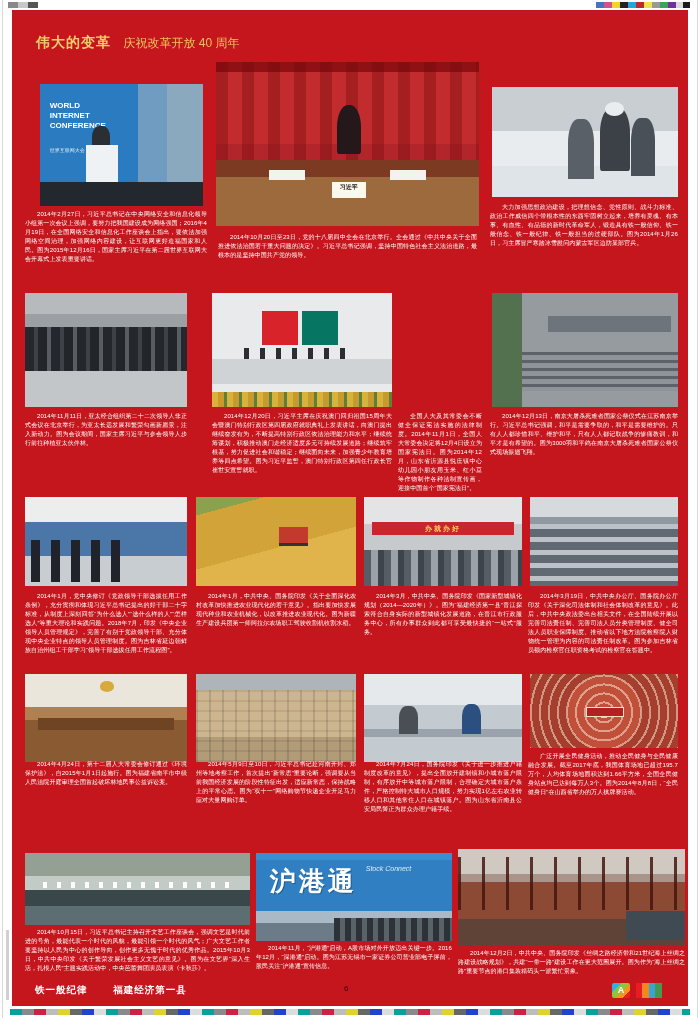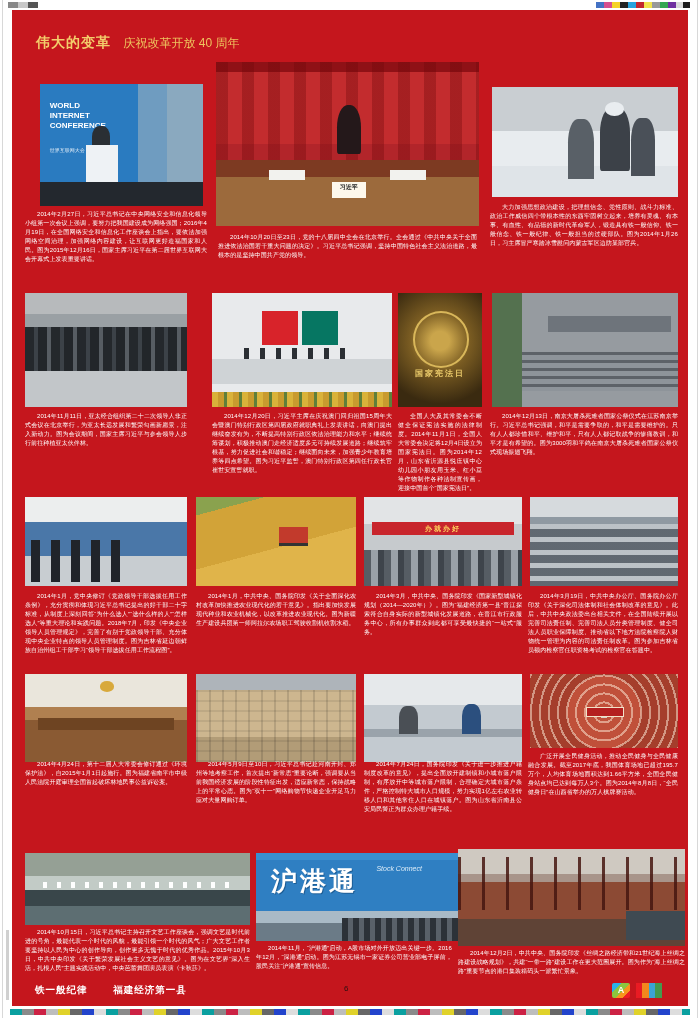--- a/index.html
+++ b/index.html
@@ -65,21 +65,21 @@
   .ph-parcels .seams{left:0;right:0;top:18%;bottom:0;background:repeating-linear-gradient(90deg,rgba(0,0,0,.12) 0 2px,rgba(0,0,0,0) 2px 13px),repeating-linear-gradient(180deg,rgba(0,0,0,.08) 0 2px,rgba(0,0,0,0) 2px 10px);}
   .ph-hukou{background:linear-gradient(180deg,#e6e9eb 0 35%,#c3cad0 35% 100%);}
   .ph-hukou .desk{left:0;right:0;top:62%;height:10%;background:#9aa3ab;}
   .ph-hukou .cop{left:62%;top:34%;width:12%;height:34%;background:#2b4f7e;border-radius:40% 40% 0 0;}
   .ph-hukou .civ{left:22%;top:36%;width:12%;height:32%;background:#4a4f55;border-radius:40% 40% 0 0;}
   .ph-fitness{background:radial-gradient(circle at 50% 52%,#d8d2c6 0 7%,#c0503a 7% 44%,#a53e2c 44% 100%);}
   .ph-fitness .rings{left:0;right:0;top:0;bottom:0;background:repeating-radial-gradient(circle at 50% 52%,rgba(255,240,220,.5) 0 2px,rgba(0,0,0,0) 2px 9px);}
   .ph-fitness .ban{left:38%;top:44%;width:24%;height:12%;background:#b41f1f;border:1px solid #f2e2c8;}
   .ph-ballet{background:linear-gradient(180deg,#95a095 0 32%,#c2cbc6 32% 52%,#39464a 52% 74%,#5d6e72 74% 100%);}
   .ph-ballet .dancers{left:8%;right:8%;top:40%;height:9%;background:repeating-linear-gradient(90deg,#fff 0 4px,rgba(0,0,0,0) 4px 14px);}
-  .ph-hgt{background:linear-gradient(180deg,#3a8fd0 0 8%,#2f7fc2 8% 66%,#a9bac6 66% 80%,#6b7b87 80% 100%);padding-left:19px;}
+  .ph-hgt{background:linear-gradient(180deg,#3a8fd0 0 8%,#2f7fc2 8% 66%,#a9bac6 66% 80%,#6b7b87 80% 100%);}
   .ph-hgt .big{left:7%;top:12%;color:#fff;font-weight:bold;font-size:26px;letter-spacing:3px;text-shadow:1px 1px 0 rgba(0,40,80,.4);}
   .ph-hgt .en{left:56%;top:14%;color:#dcecf8;font-size:7px;font-style:italic;}
   .ph-hgt .crowd{left:40%;right:0;bottom:0;height:26%;background:repeating-linear-gradient(90deg,#2c3238 0 6px,#596169 6px 11px);}
   .ph-port{background:linear-gradient(180deg,#cfc9c1 0 26%,#a8948a 26% 34%,#8c4a34 34% 72%,#5f4336 72% 100%);}
   .ph-port .cranes{left:0;right:0;top:8%;height:55%;background:repeating-linear-gradient(90deg,rgba(70,22,16,.85) 0 3px,rgba(0,0,0,0) 3px 24px);}
   .ph-port .ship{right:0;bottom:6%;width:26%;height:30%;background:#3f4a52;}
   
   .foot{position:absolute;left:35px;top:984px;color:#ffffff;font-weight:bold;font-size:9.5px;letter-spacing:1px;}
   .foot span{margin-right:22px;}
   .pageno{position:absolute;left:344px;top:984px;color:#2a0f10;font-size:8px;}
@@ -148,24 +148,20 @@
 
   <div class="ph ph-macau" style="left:212px;top:293px;width:180px;height:114px">
     <div class="flagc"></div>
     <div class="flagm"></div>
     <div class="figs"></div>
     <div class="stage"></div>
     <div class="flw"></div>
   </div>
   <div class="cap" style="left:212px;top:412px;width:180px">2014年12月20日，习近平主席在庆祝澳门回归祖国15周年大会暨澳门特别行政区第四届政府就职典礼上发表讲话，向澳门提出继续奋发有为，不断提高特别行政区依法治理能力和水平；继续统筹谋划，积极推动澳门走经济适度多元可持续发展道路；继续筑牢根基，努力促进社会和谐稳定；继续面向未来，加强青少年教育培养等四点希望。图为习近平监誓，澳门特别行政区第四任行政长官崔世安宣誓就职。</div>
 
-  <div class="ph ph-constitution" style="left:398px;top:293px;width:84px;height:114px">
-    <div class="ring"></div>
-    <div class="t">国家宪法日</div>
-  </div>
   <div class="cap" style="left:398px;top:412px;width:84px">全国人大及其常委会不断健全保证宪法实施的法律制度。2014年11月1日，全国人大常委会决定将12月4日设立为国家宪法日。图为2014年12月，山东省沂源县悦庄镇中心幼儿园小朋友用玉米、红小豆等作物制作各种法制宣传画，迎接中国首个“国家宪法日”。</div>
 
   <div class="ph ph-nanjing" style="left:492px;top:293px;width:186px;height:114px">
     <div class="wall"></div>
     <div class="crowd"></div>
   </div>
   <div class="cap" style="left:490px;top:412px;width:188px">2014年12月13日，南京大屠杀死难者国家公祭仪式在江苏南京举行。习近平总书记强调，和平是需要争取的，和平是需要维护的。只有人人都珍惜和平、维护和平，只有人人都记取战争的惨痛教训，和平才是有希望的。图为3000羽和平鸽在南京大屠杀死难者国家公祭仪式现场振翅飞翔。</div>
 
   <div class="ph ph-cadres" style="left:25px;top:497px;width:162px;height:89px">
     <div class="figs"></div>

